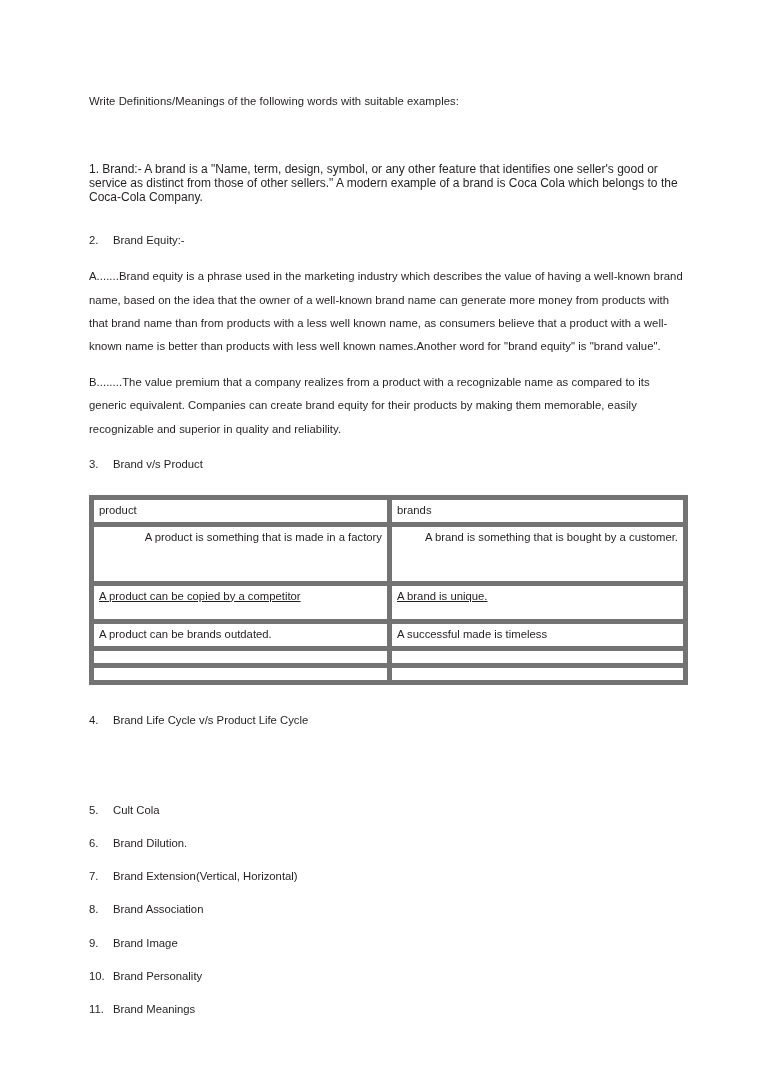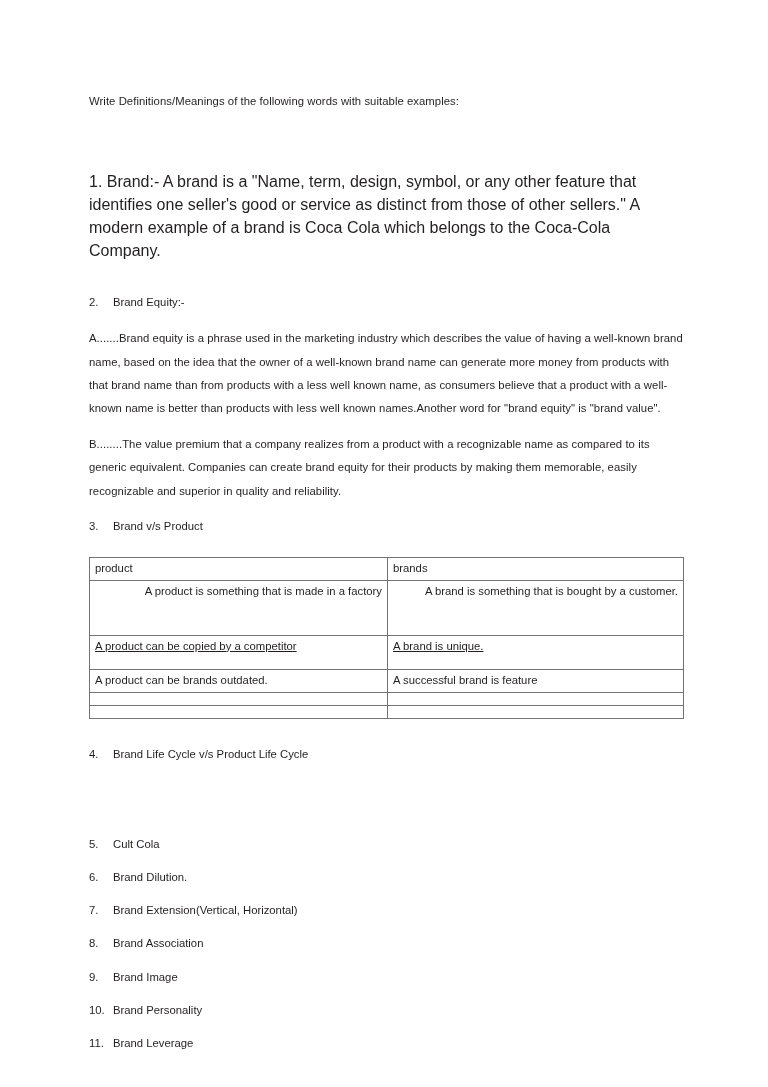--- a/index.html
+++ b/index.html
@@ -54,36 +54,37 @@
     flex: 0 0 auto;
     width: 24px;
     text-align: left;
   }
   .numitem .txt {
     flex: 1 1 auto;
   }
 
   
   .numpara {
-    font-size: 16px;
-    line-height: 23px;
-    color: #231f20;
+    font-size: 12px;
+    line-height: 14px;
+    color: #231f20;
+    margin-top: 8px;
   }
 
   
   .tbl-wrap {
     margin-top: 19px;
   }
   table.cmp {
     border-collapse: collapse;
     width: 594px;
     table-layout: fixed;
   }
   table.cmp td {
-    border: 1px solid #737373;
+    border: 5px solid #737373;
     font-size: 11.3px;
     line-height: 18.5px;
     color: #231f20;
     vertical-align: top;
     padding: 1px 5px 2px 5px;
   }
   table.cmp col.c1 { width: 298px; }
   table.cmp col.c2 { width: 296px; }
   td.r-head { height: 14px; }
   td.r-tall { height: 51px; text-align: right; }
@@ -143,21 +144,21 @@
           <tr>
             <td class="r-tall">A product is something that is made in a factory</td>
             <td class="r-tall">A brand is something that is bought by a customer.</td>
           </tr>
           <tr>
             <td class="r-mid">A product can be copied by a competitor</td>
             <td class="r-mid">A brand is unique.</td>
           </tr>
           <tr>
             <td class="r-short">A product can be brands outdated.</td>
-            <td class="r-short">A successful brand is feature</td>
+            <td class="r-short">A successful made is timeless</td>
           </tr>
           <tr>
             <td class="r-empty"></td>
             <td class="r-empty"></td>
           </tr>
           <tr>
             <td class="r-empty"></td>
             <td class="r-empty"></td>
           </tr>
         </tbody>
@@ -210,18 +211,18 @@
 
       <div class="numitem">
         <span class="num">10.</span>
         <span class="txt">Brand Personality</span>
       </div>
 
       <div class="list-spacer"></div>
 
       <div class="numitem">
         <span class="num">11.</span>
-        <span class="txt">Brand Leverage</span>
+        <span class="txt">Brand Meanings</span>
       </div>
 
     </div>
   </div>
 </div>
 
 </body></html>

